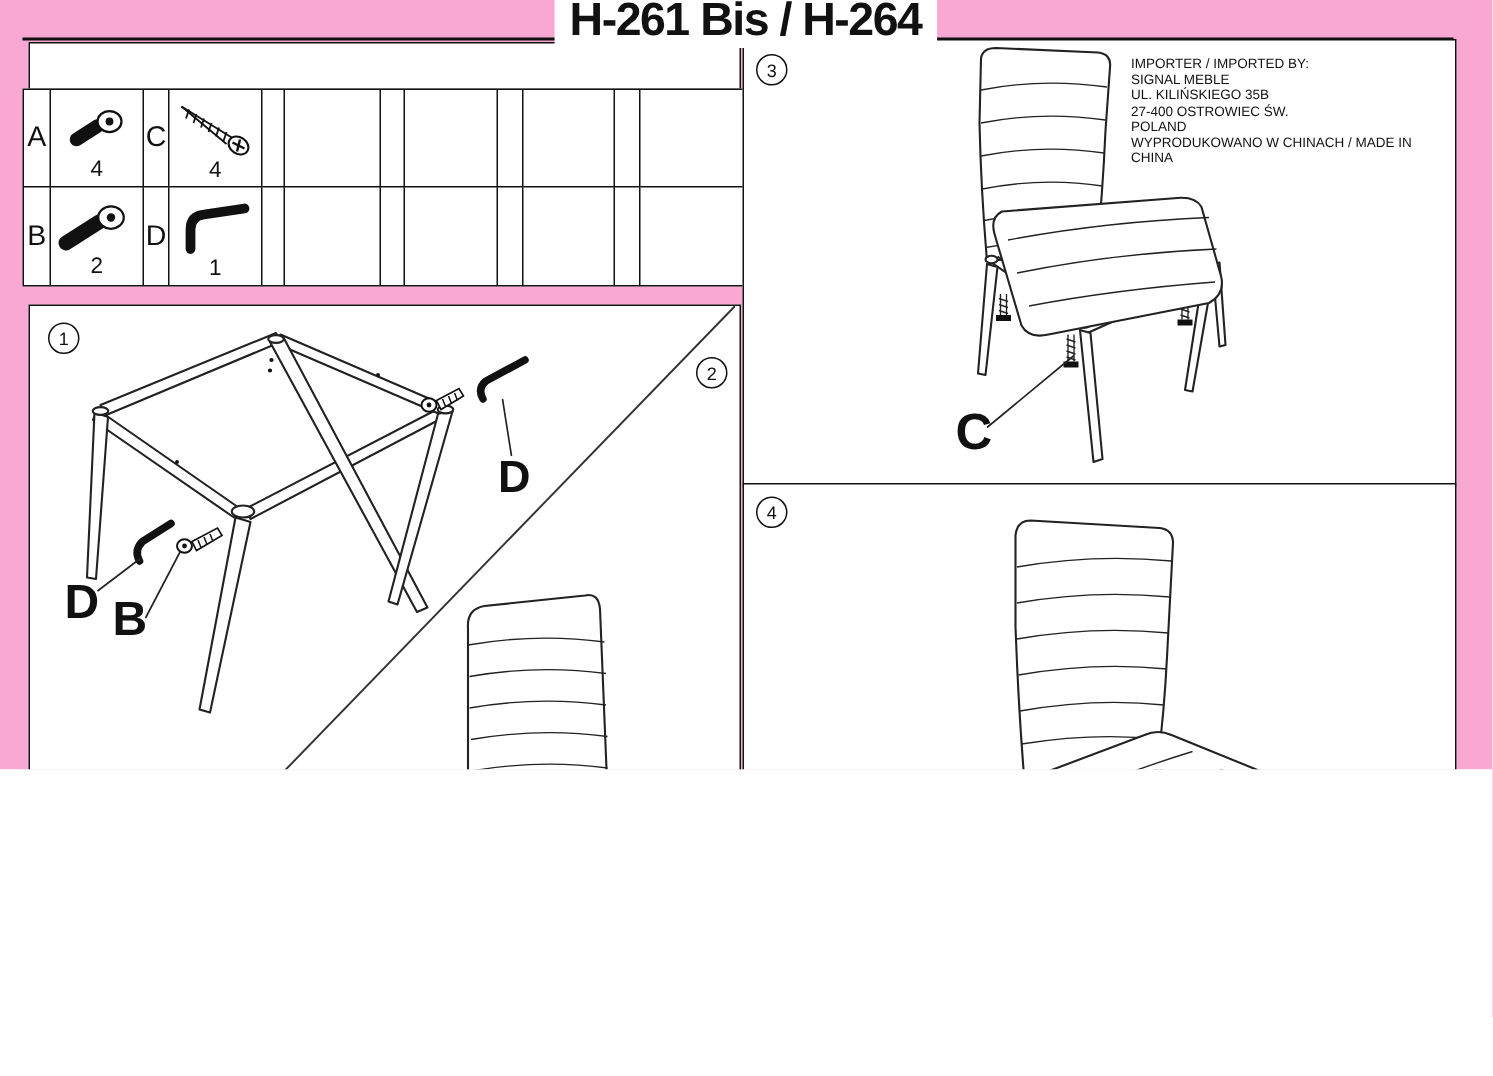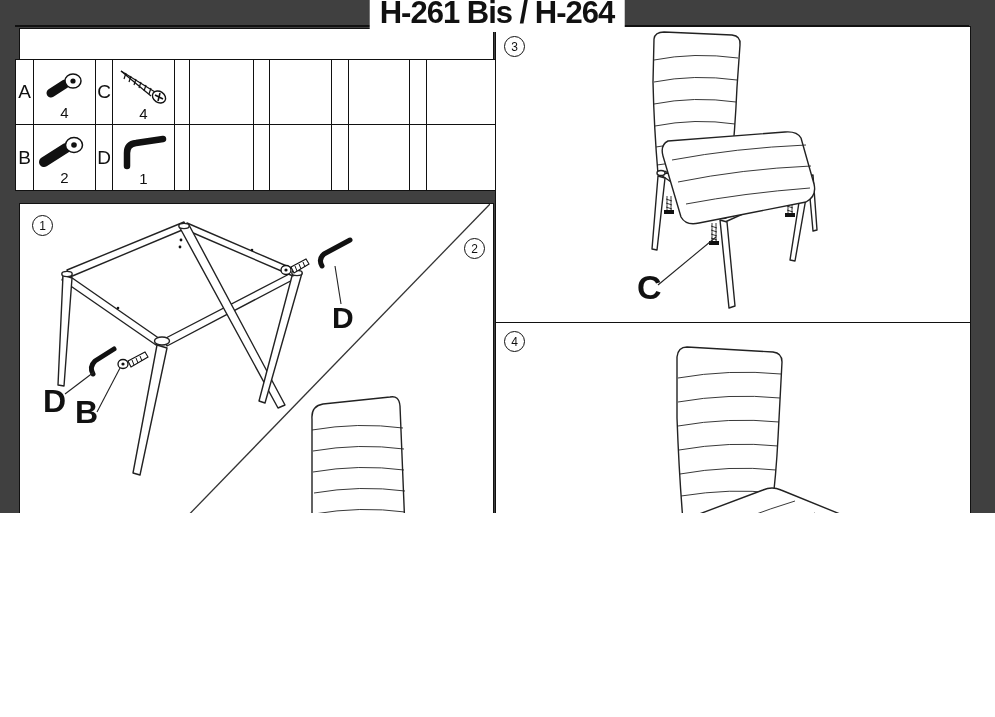--- a/index.html
+++ b/index.html
@@ -1,16 +1,16 @@
 <!DOCTYPE html>
 <html><head>
 <meta charset="utf-8">
 <style>
   html,body{margin:0;padding:0;background:#fff;}
-  .page{position:relative;width:995px;height:513px;background:#404040;
+  .page{position:relative;width:995px;height:513px;background:#f9a8d4;
         font-family:"Liberation Sans",sans-serif;overflow:hidden;color:#111;text-decoration:underline;}
   .title{position:absolute;left:497px;top:-6px;transform:translateX(-50%);
          font-size:31px;line-height:38px;font-weight:700;letter-spacing:-1px;
          background:#fff;padding:0 10px;z-index:6;white-space:nowrap;}
   .rule-top{position:absolute;left:15px;top:25px;width:954px;height:2px;background:#111;z-index:1;}
   .band{position:absolute;left:19px;top:28px;width:473px;height:30px;
         border:1.5px solid #111;background:#fff;z-index:2;}
   .parts-grid{position:absolute;left:15px;top:59px;width:480px;height:130px;
         border:1.6px solid #111;background:#fff;display:grid;z-index:2;
         grid-template-columns:18px 62px 17px 62px 15px 64px 16px 62px 17px 61px 17px 1fr;
@@ -188,20 +188,28 @@
         <path class="blk" d="M365,348 L369,344 L368,350 Z"></path>
         <text class="t11" x="326" y="339">D</text>
         <text class="t36" x="336" y="375">A</text>
       </g>
     </svg>
   </div>
 
   <div class="panel panel3">
     <div class="circ" style="left:8px;top:9px;">3</div>
 
+    <div class="importer">
+      <div>IMPORTER / IMPORTED BY:</div>
+      <div>SIGNAL MEBLE</div>
+      <div>UL. KILIŃSKIEGO 35B</div>
+      <div>27-400 OSTROWIEC ŚW.</div>
+      <div>POLAND</div>
+      <div>WYPRODUKOWANO W CHINACH / MADE IN CHINA</div>
+    </div>
 
     <svg width="470" height="293" viewBox="0 0 470 293">
 
       <path class="artf" d="M158,12 Q159,5 168,5 L236,8 Q245,9 244,18 L241,60 Q239,105 235,141 L162,147 Q158,100 157,55 Z"></path>
       <path class="thin" d="M158,33 Q198,25 242,31 M158,55 Q198,47 241,53 M158,77 Q198,69 240,75 M159,99 Q199,91 239,97 M160,120 Q200,112 238,118 M161,138 Q201,131 236,137"></path>
 
       <path class="art" d="M165,148 L227,191 M169,144 L230,187"></path>
       <path class="art" d="M227,191 L309,155 M229,195 L311,158"></path>
       <ellipse class="artf" cx="165" cy="146" rx="4" ry="2.5"></ellipse>
       <ellipse class="artf" cx="227" cy="189" rx="4" ry="2.5"></ellipse>

